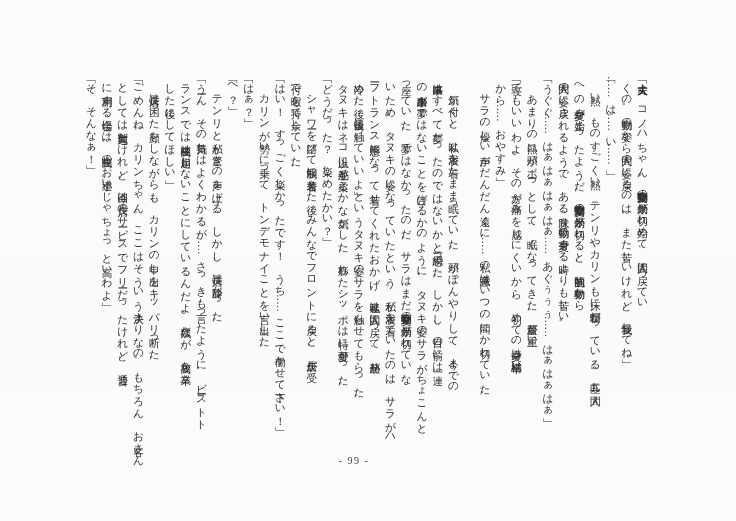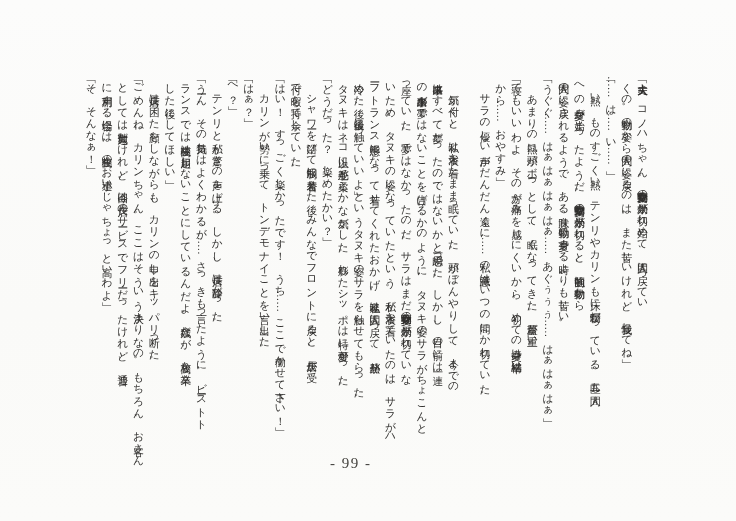--- a/index.html
+++ b/index.html
@@ -35,21 +35,22 @@
   .text-block p.tline {
     margin: 0;
     padding: 0;
     white-space: nowrap;
   }
   .page-number {
     position: absolute;
     top: 455px;
     left: 330px;
     width: 48px;
-    font-size: 15px;
+    text-align: center;
+    font-size: 10px;
     letter-spacing: 1.5px;
     color: #44433f;
   }
 </style>
 </head>
 <body>
 
 <div class="scan-page">
   <div class="text-block">
       <p class="tline">「大丈夫よ、コノハちゃん。動物変身薬の効果が切れ始めて、人間に戻ってい</p>

